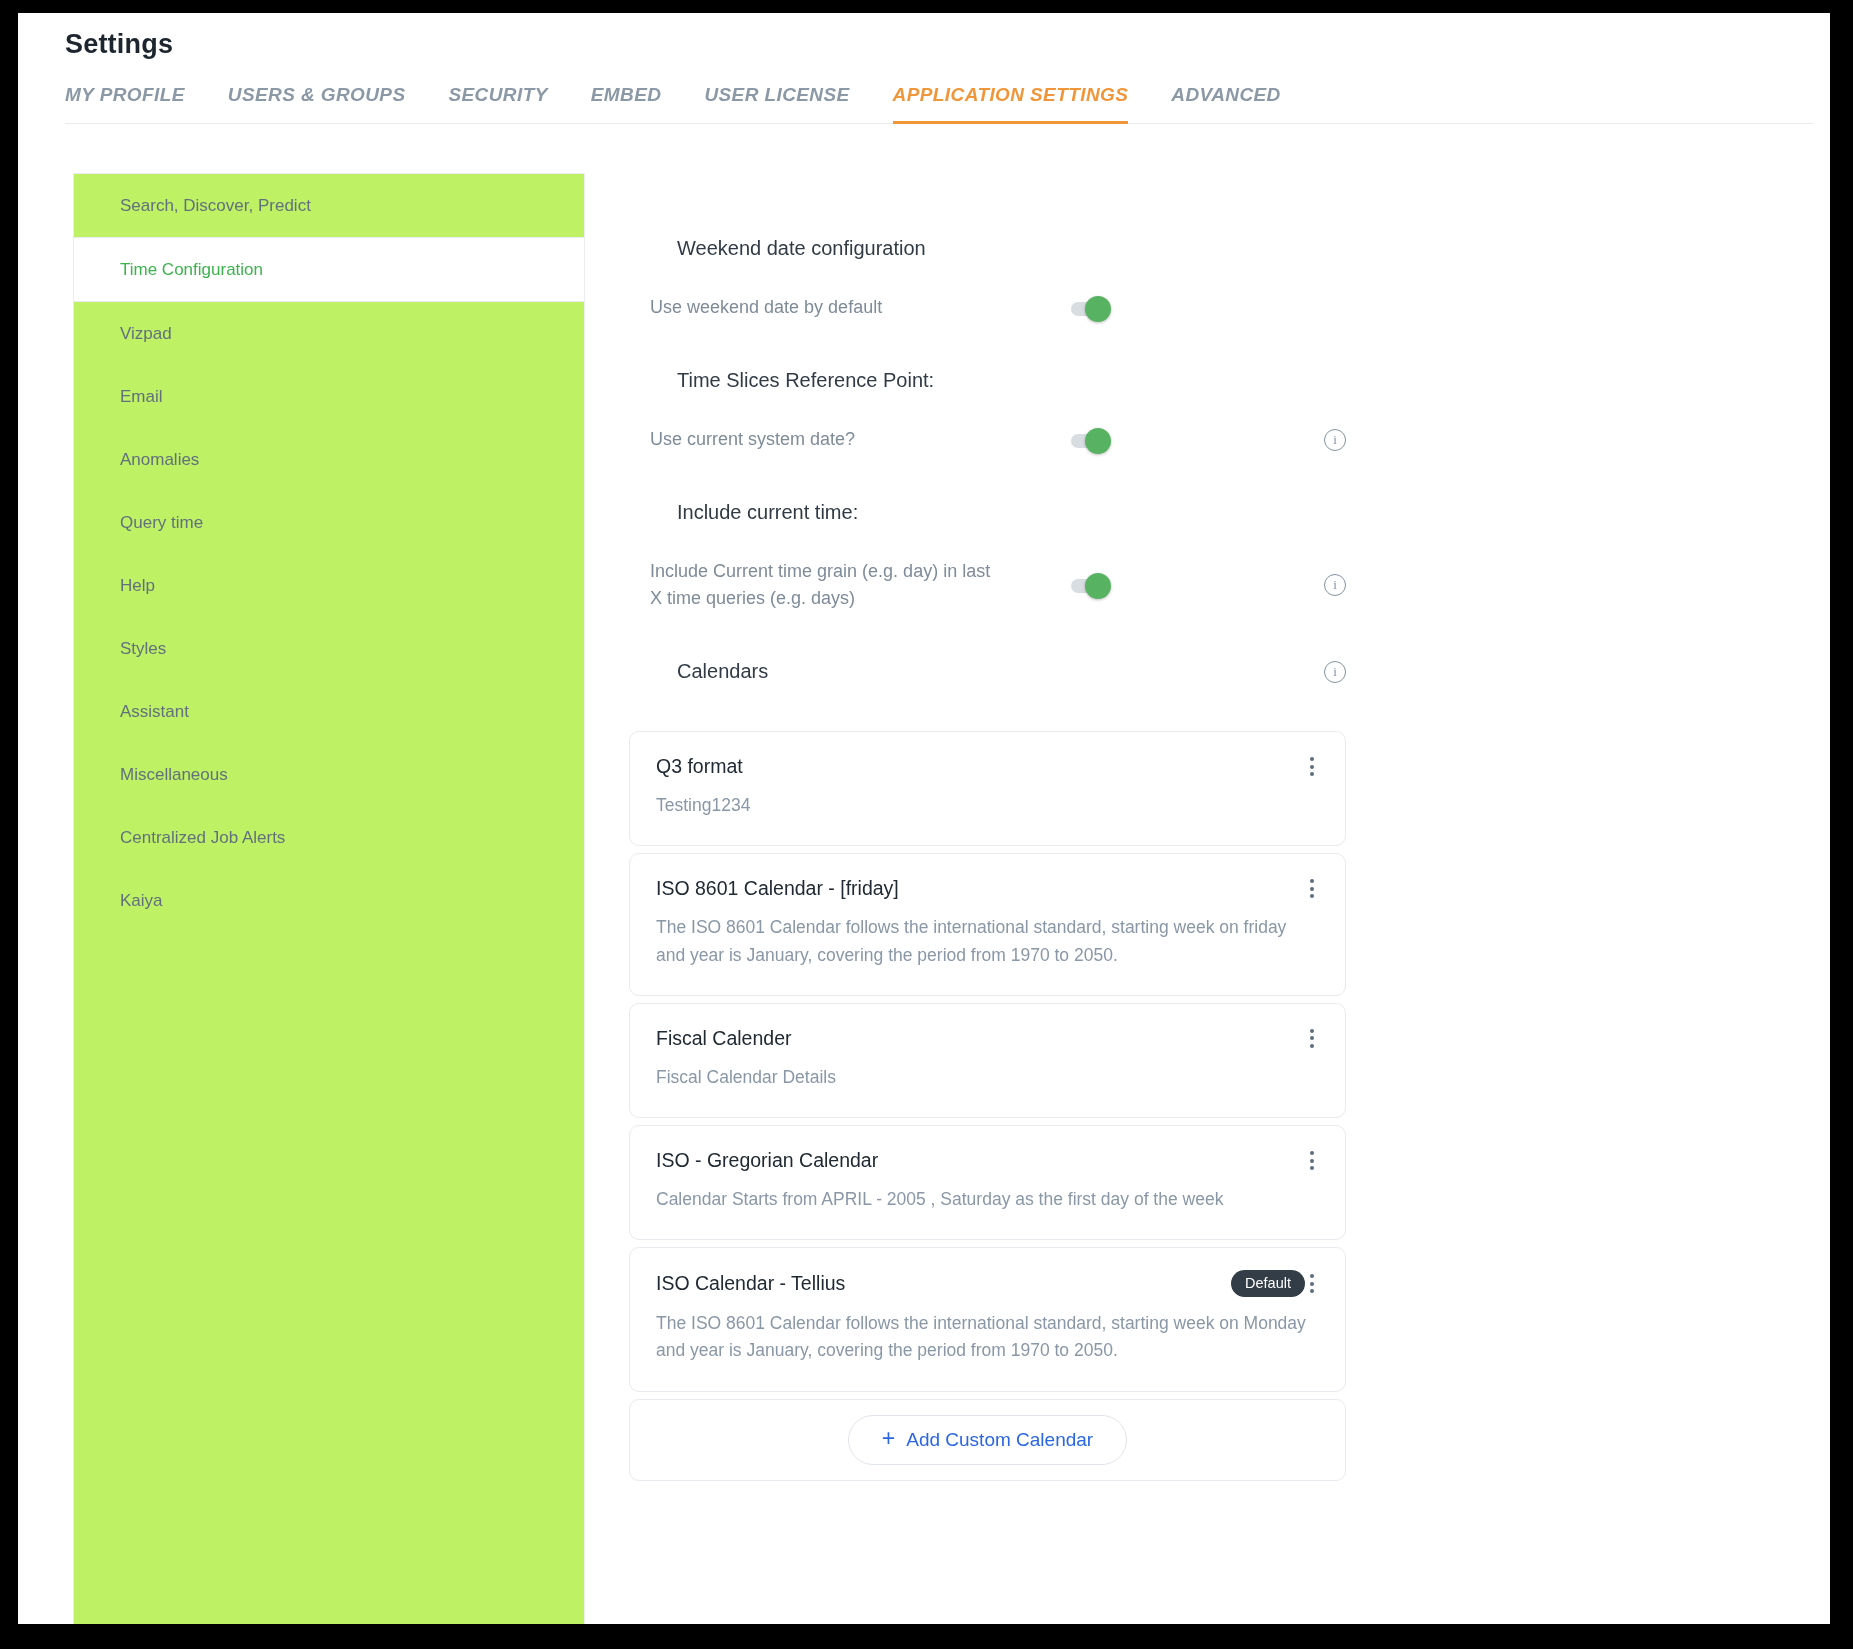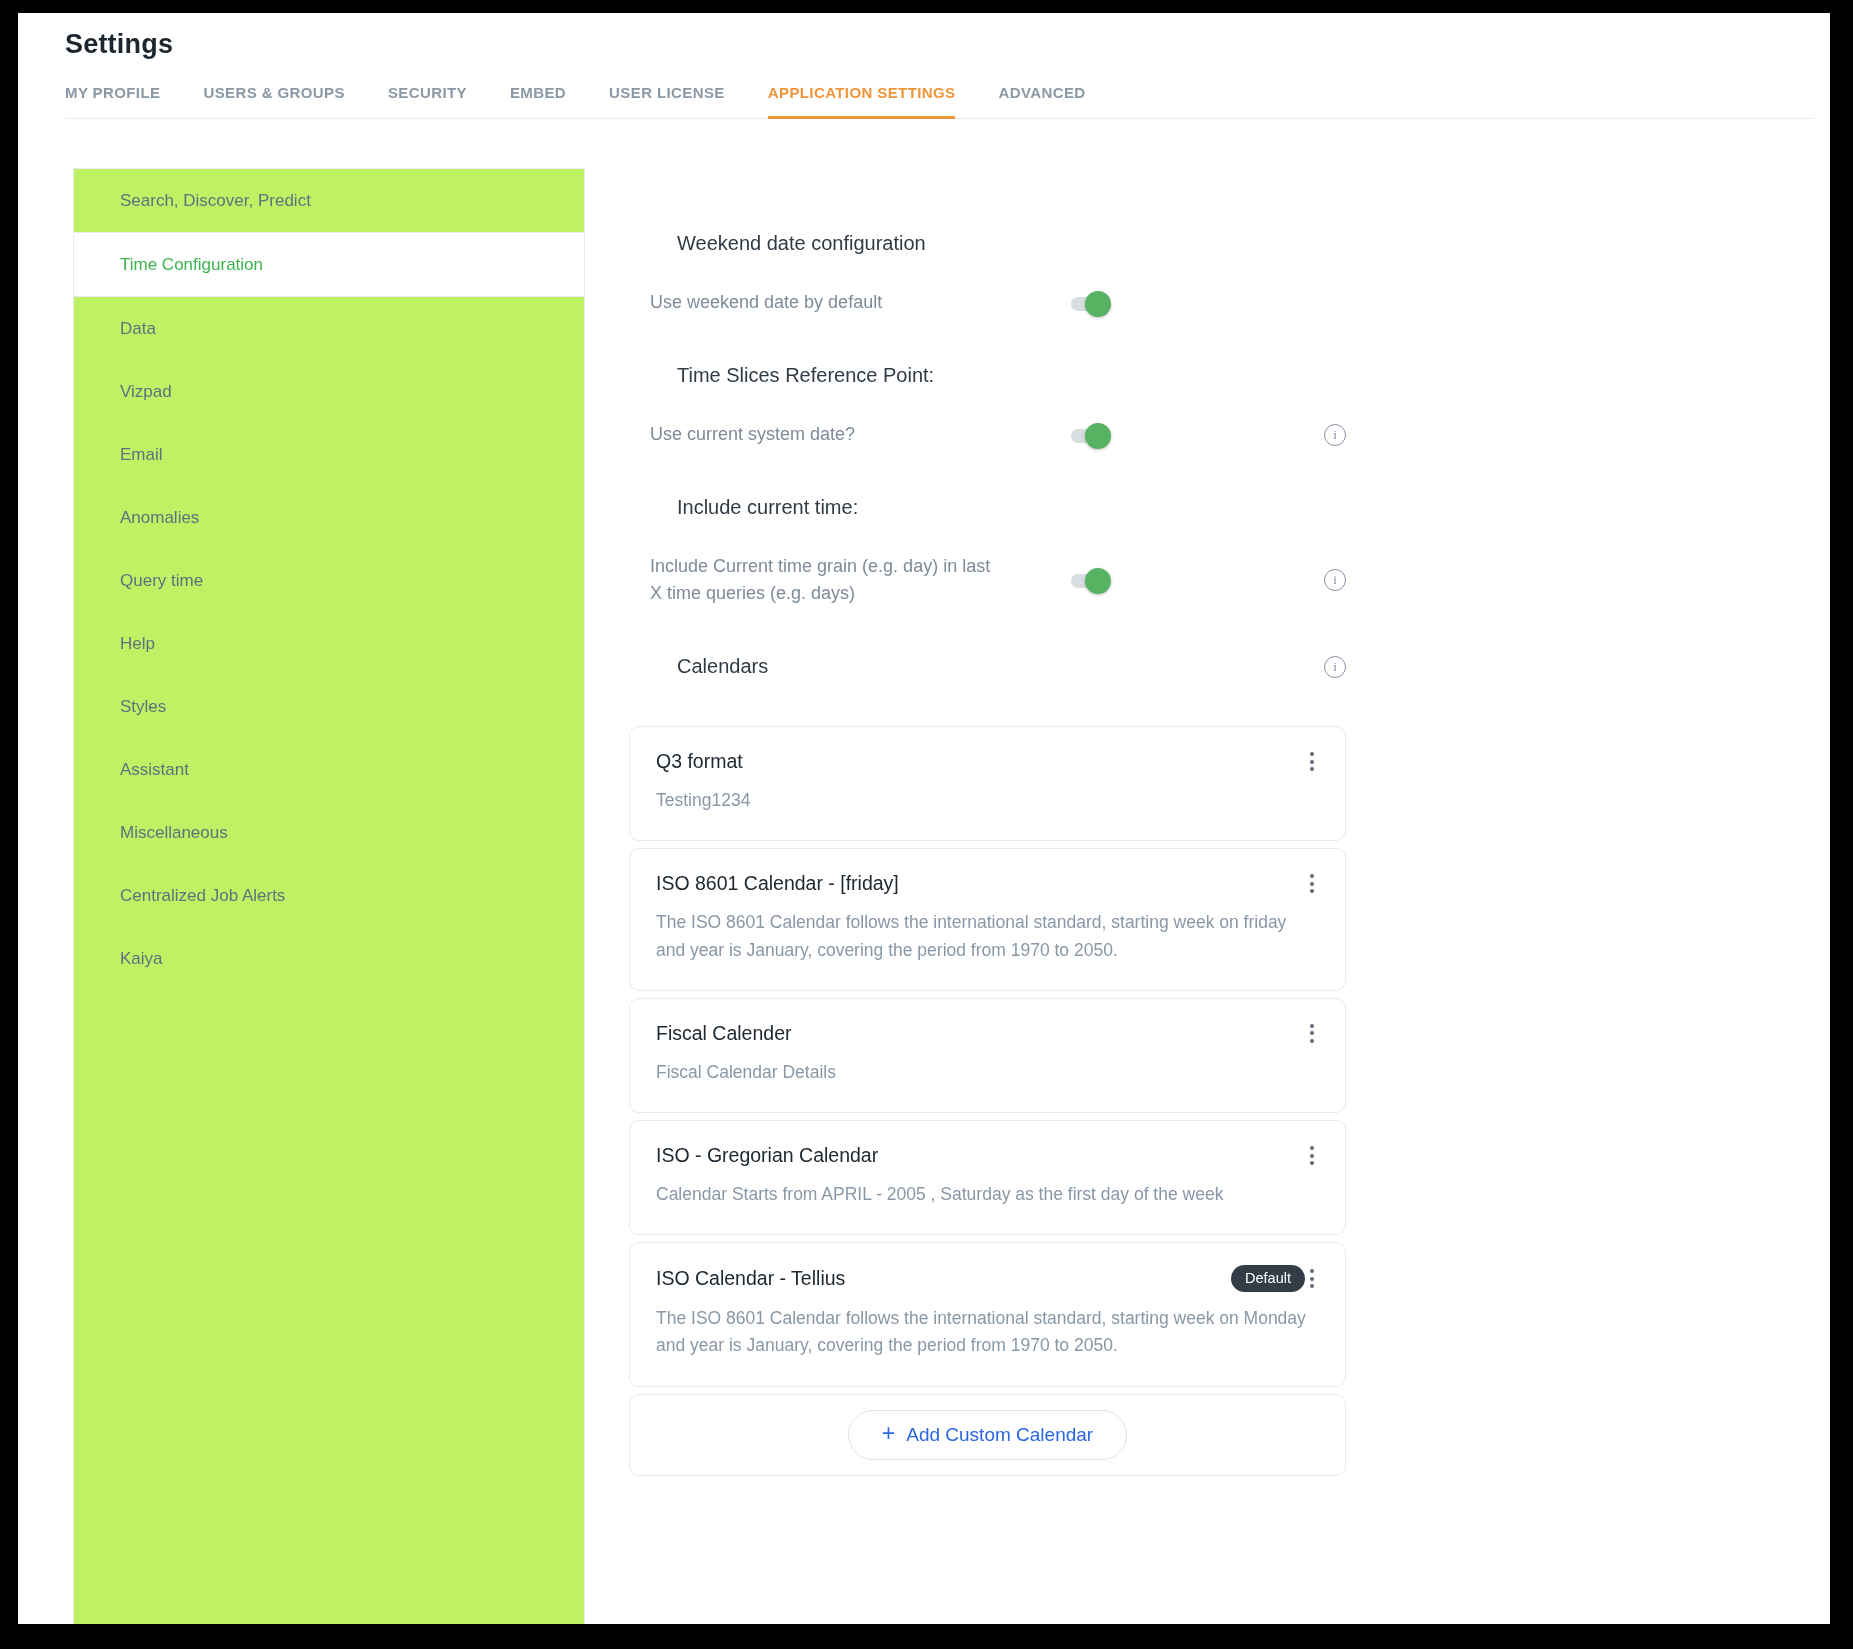--- a/index.html
+++ b/index.html
@@ -3,21 +3,21 @@
 <meta charset="utf-8">
 <style>
   html,body{margin:0;padding:0;background:#000;font-family:"Liberation Sans",sans-serif;}
   .viewport{position:relative;width:1853px;height:1649px;background:#000;overflow:hidden;}
   .page{position:absolute;left:18px;top:13px;width:1812px;height:1611px;background:#fff;overflow:hidden;}
 
   
   .header{padding:16px 16px 0 47px;}
   .page-title{font-size:27px;font-weight:700;color:#1d252e;letter-spacing:.2px;}
   .tabs{display:flex;gap:43px;margin-top:24px;border-bottom:1px solid #e8ebef;padding-right:40px;}
-  .tab{font-size:15px;font-weight:700;letter-spacing:.4px;color:#8b98a5;padding-bottom:15px;cursor:pointer;border-bottom:3px solid transparent;margin-bottom:-1px;white-space:nowrap;}
+  .tab{font-size:19px;font-weight:700;letter-spacing:.4px;color:#8b98a5;padding-bottom:15px;cursor:pointer;border-bottom:3px solid transparent;margin-bottom:-1px;white-space:nowrap;font-style:italic;}
   .tab.active{color:#f0963a;border-bottom-color:#f0963a;}
 
   
   .content{display:flex;align-items:stretch;height:calc(100% - 106px);}
   .sidebar{margin-left:55px;margin-top:49px;width:512px;flex:0 0 512px;background:#bef264;border:1px solid #ebedf0;border-bottom:none;box-sizing:border-box;}
   .side-item{height:63px;line-height:63px;padding-left:46px;font-size:17px;font-weight:500;color:#62707e;cursor:pointer;white-space:nowrap;}
   .side-item.bordered{border-bottom:1px solid #e9ecef;}
   .side-item.active{background:#fff;color:#3cb34d;}
 
   .main{flex:1;padding-left:44px;padding-top:113px;box-sizing:border-box;}
@@ -84,23 +84,20 @@
       <div class="sidebar">
 
           <div class="side-item bordered">
             <span class="side-label">Search, Discover, Predict</span>
           </div>
 
           <div class="side-item active bordered">
             <span class="side-label">Time Configuration</span>
           </div>
 
-          <div class="side-item">
-            <span class="side-label">Data</span>
-          </div>
 
           <div class="side-item">
             <span class="side-label">Vizpad</span>
           </div>
 
           <div class="side-item">
             <span class="side-label">Email</span>
           </div>
 
           <div class="side-item">

